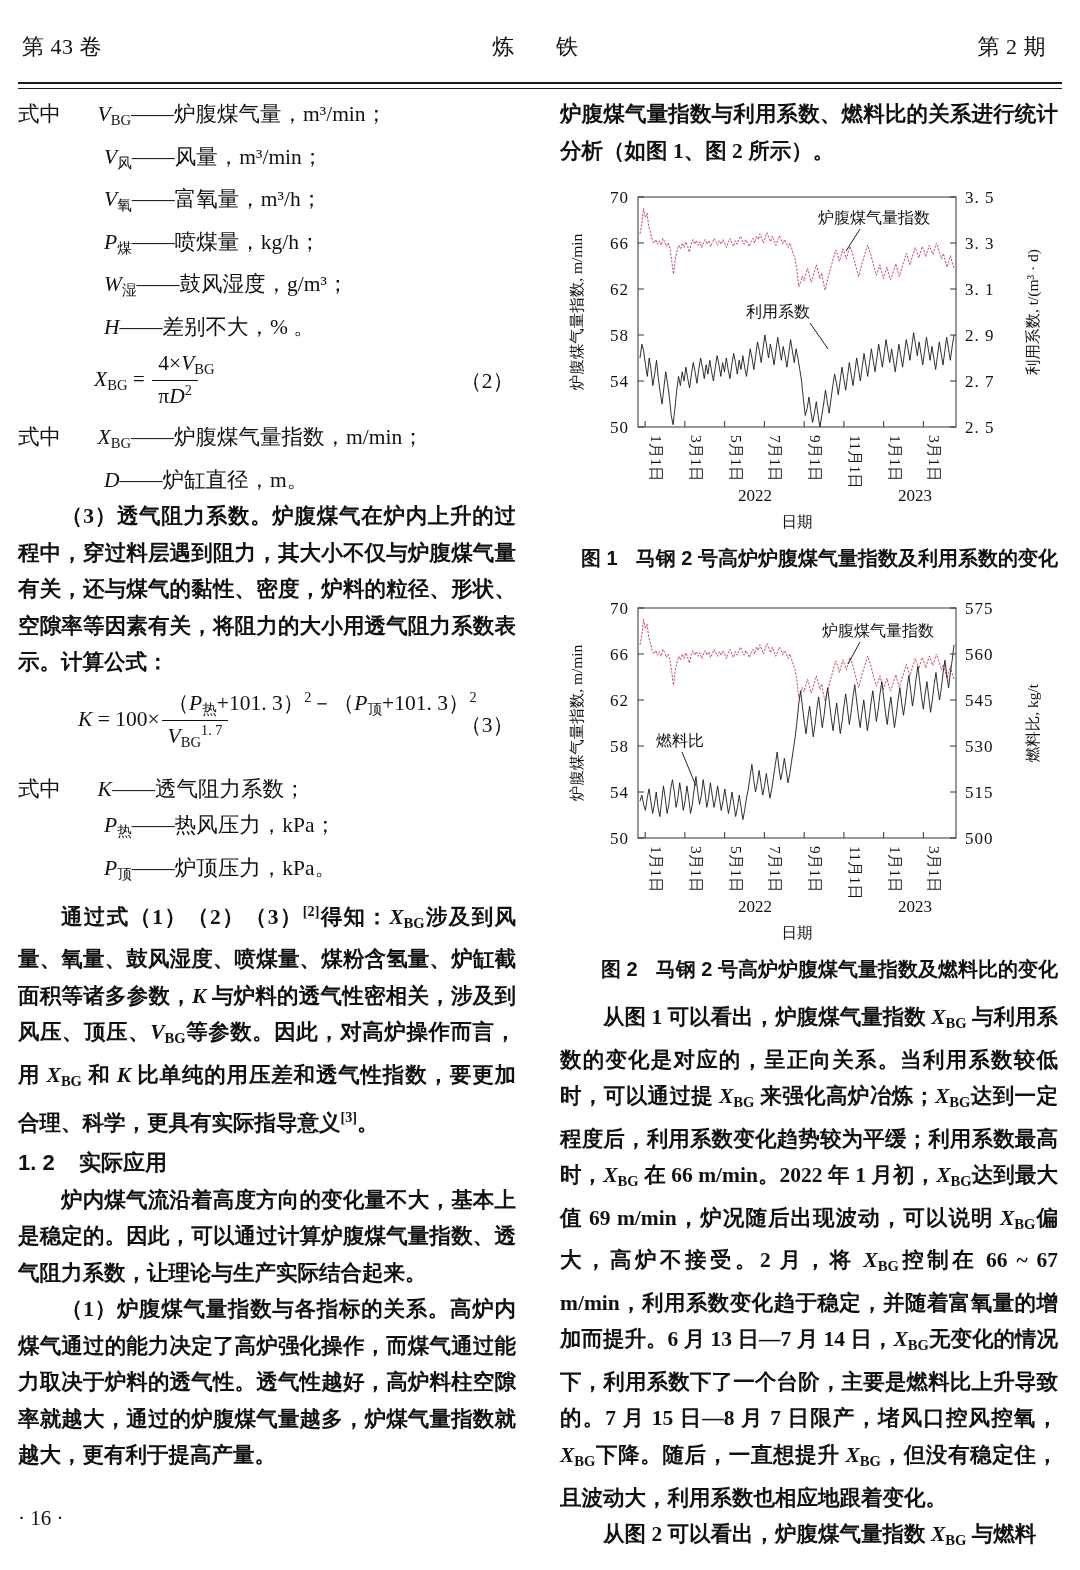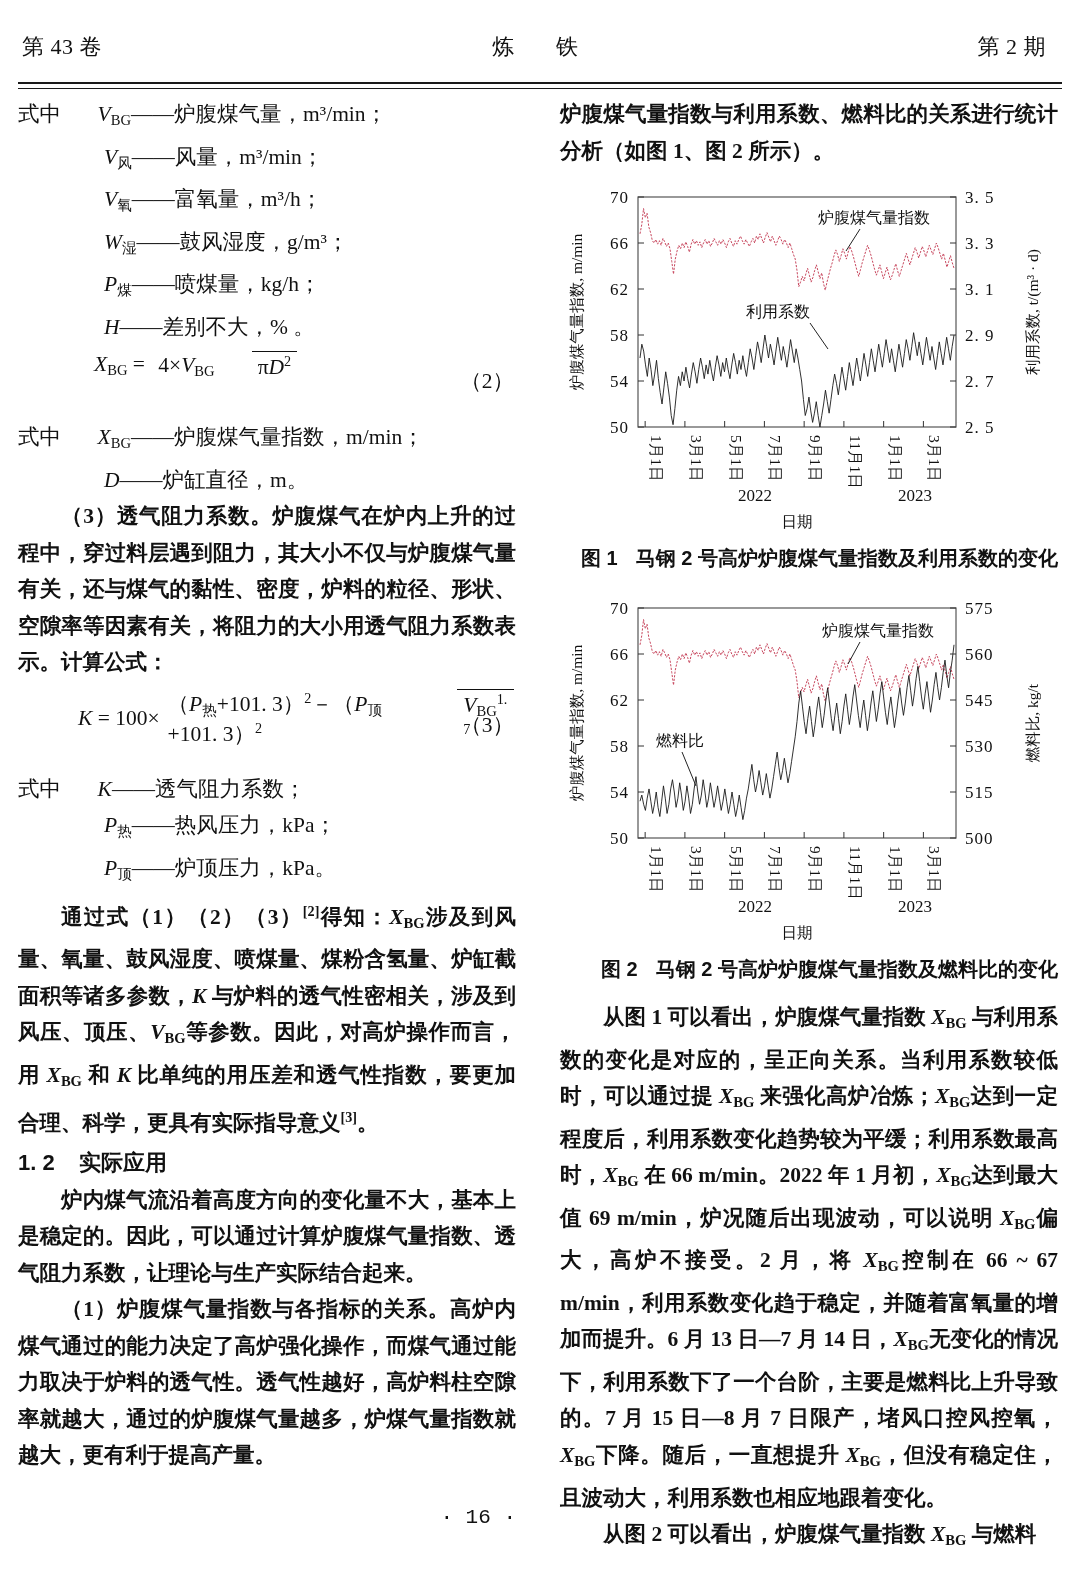--- a/index.html
+++ b/index.html
@@ -38,31 +38,31 @@
   .defline{font-size:21.5px;line-height:36.5px;padding-left:4.0em;}
 
   var,.it{font-style:italic;font-family:"Liberation Serif",serif;}
   .sub{font-size:.68em;vertical-align:-.28em;font-style:normal;}
   .sup{font-size:.66em;vertical-align:.56em;font-style:normal;}
 
   
   .eq{position:relative;font-size:21.5px;line-height:1.2;margin:6px 0 6px 0;height:62px;}
   .eq .inner{position:absolute;left:76px;top:0;display:flex;align-items:center;}
   .eq .num{position:absolute;right:2px;top:18px;font-size:21.5px;}
-  .frac{display:inline-flex;flex-direction:row;align-items:flex-end;vertical-align:middle;margin:0 2px;}
+  .frac{display:inline-flex;flex-direction:column;align-items:flex-start;vertical-align:middle;margin:0 2px;}
   .frac .n{padding:0 6px 1px 6px;}
-  .frac .d{padding:1px 6px 0 6px;border-top:1.4px solid #111;margin-left:31px;}
+  .frac .d{padding:1px 6px 0 6px;border-top:1.4px solid #111;}
 
   
   .sec{font-size:22px;line-height:38px;font-weight:bold;margin:2px 0 0 0;
        font-family:Liberation Sans, sans-serif;}
   .sec .no{margin-right:1.1em;}
 
   
-  .folio{position:absolute;left:18px;top:1506px;width:498px;text-align:right;font-size:21px;font-family:Liberation Mono, monospace;}
+  .folio{position:absolute;left:18px;top:1506px;width:498px;text-align:left;font-size:21px;}
 
   
   .figure{position:relative;width:498px;}
   .figcap{font-size:20px;font-weight:bold;text-align:right;margin-top:10px;
           font-family:"Liberation Sans","DejaVu Sans",sans-serif;}
   .figcap .lbl{margin-right:.9em;}
 
   .chart{position:relative;width:498px;height:352px;}
   svg{display:block;}
   .ticklab{font-size:17px;fill:#111;font-family:"Liberation Serif",serif;letter-spacing:1px;}
@@ -85,22 +85,22 @@
   <div class="col col-left">
 
     <div class="where">
       <div class="kw">式中</div>
       <div class="body">
         <div class="defline" style="padding-left:0"><var class="it">V</var><span class="sub">BG</span><span>——炉腹煤气量，m³/min；</span></div>
       </div>
     </div>
     <div class="defline"><var class="it">V</var><span class="sub">风</span><span>——风量，m³/min；</span></div>
     <div class="defline"><var class="it">V</var><span class="sub">氧</span><span>——富氧量，m³/h；</span></div>
+    <div class="defline"><var class="it">P</var><span class="sub">煤</span><span>——喷煤量，kg/h；</span></div>
     <div class="defline"><var class="it">W</var><span class="sub">湿</span><span>——鼓风湿度，g/m³；</span></div>
-    <div class="defline"><var class="it">P</var><span class="sub">煤</span><span>——喷煤量，kg/h；</span></div>
     <div class="defline"><var class="it">H</var><span>——差别不大，% 。</span></div>
 
 
     <div class="eq">
       <div class="inner">
         <span><var class="it">X</var><span class="sub">BG</span>&nbsp;=&nbsp;</span>
         <span class="frac">
           <span class="n">4×<var class="it">V</var><span class="sub">BG</span></span>
           <span class="d">π<var class="it">D</var><span class="sup">2</span></span>
         </span>

